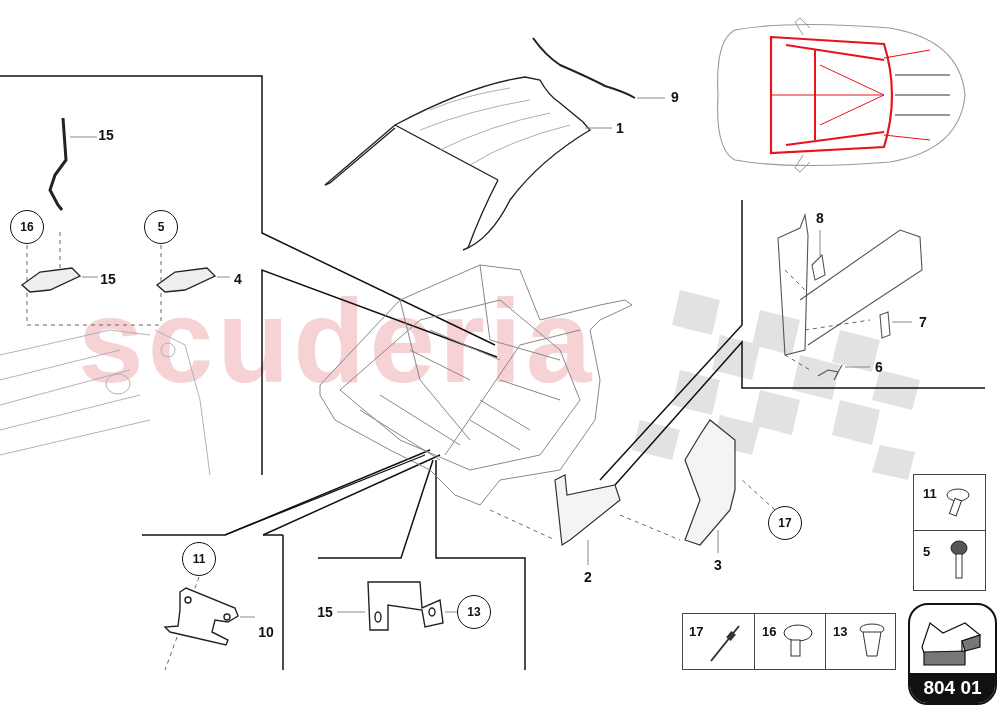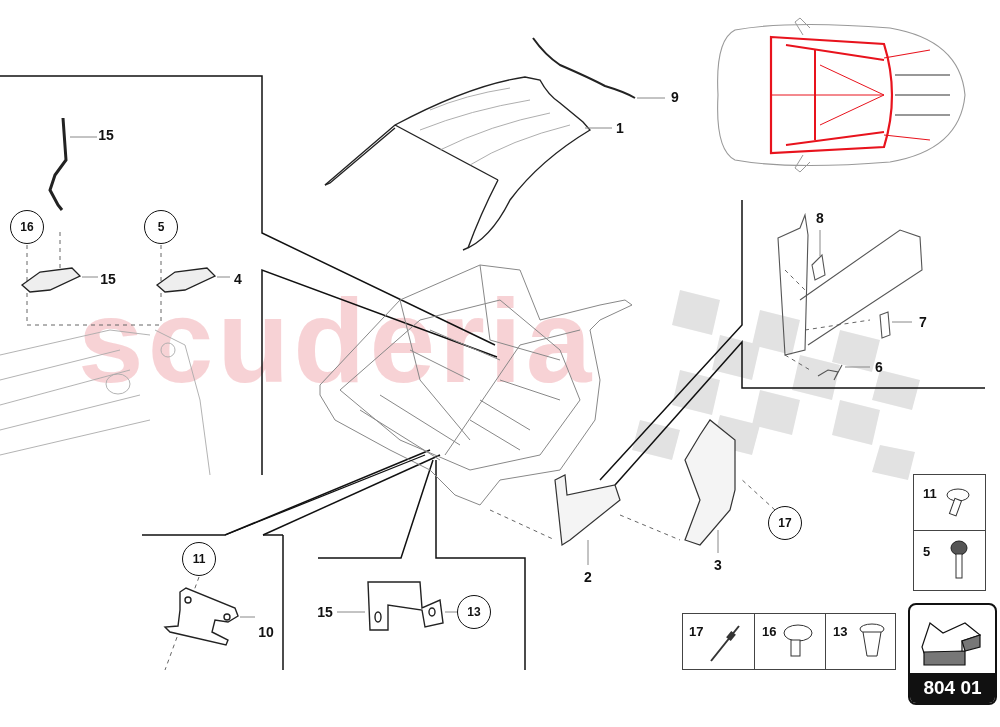--- a/index.html
+++ b/index.html
@@ -6,21 +6,21 @@
   body{width:1000px;height:727px;position:relative;overflow:hidden;font-family:"Liberation Sans",sans-serif;}
   #canvas{position:absolute;left:0;top:0;width:1000px;height:727px;}
   .callout{position:absolute;font-weight:bold;font-size:14px;color:#111;line-height:1;transform:translate(-50%,-50%);}
   .circle{position:absolute;width:32px;height:32px;border:1.5px solid #111;border-radius:50%;background:#fff;
           display:flex;align-items:center;justify-content:center;font-weight:bold;font-size:12px;color:#111;transform:translate(-50%,-50%);}
   .wm-main{position:absolute;left:78px;top:282px;font-size:118px;font-weight:bold;color:#f5c4c8;opacity:.75;letter-spacing:4px;line-height:1;}
   .wm-sub{position:absolute;left:100px;top:408px;font-size:42px;color:#d8d8d8;letter-spacing:70px;opacity:.75;line-height:1;}
   .fastener-box{position:absolute;border:1.5px solid #444;background:#fff;}
   .fb-cell{position:absolute;}
   .fb-num{position:absolute;font-weight:bold;font-size:13px;color:#111;}
-  .pageref{position:absolute;left:908px;top:603px;width:85px;height:98px;border:2px solid #111;border-radius:8px;overflow:hidden;background:#fff;}
+  .pageref{position:absolute;left:908px;top:603px;width:85px;height:98px;border:2px solid #111;border-radius:20px;overflow:hidden;background:#fff;}
   .pageref-num{position:absolute;left:0;right:0;bottom:0;height:30px;background:#111;color:#fff;font-weight:bold;font-size:19px;
                display:flex;align-items:center;justify-content:center;}
 </style>
 </head>
 <body>
 
 <div id="canvas">
 
   <div class="wm-main">scuderia</div>
 

